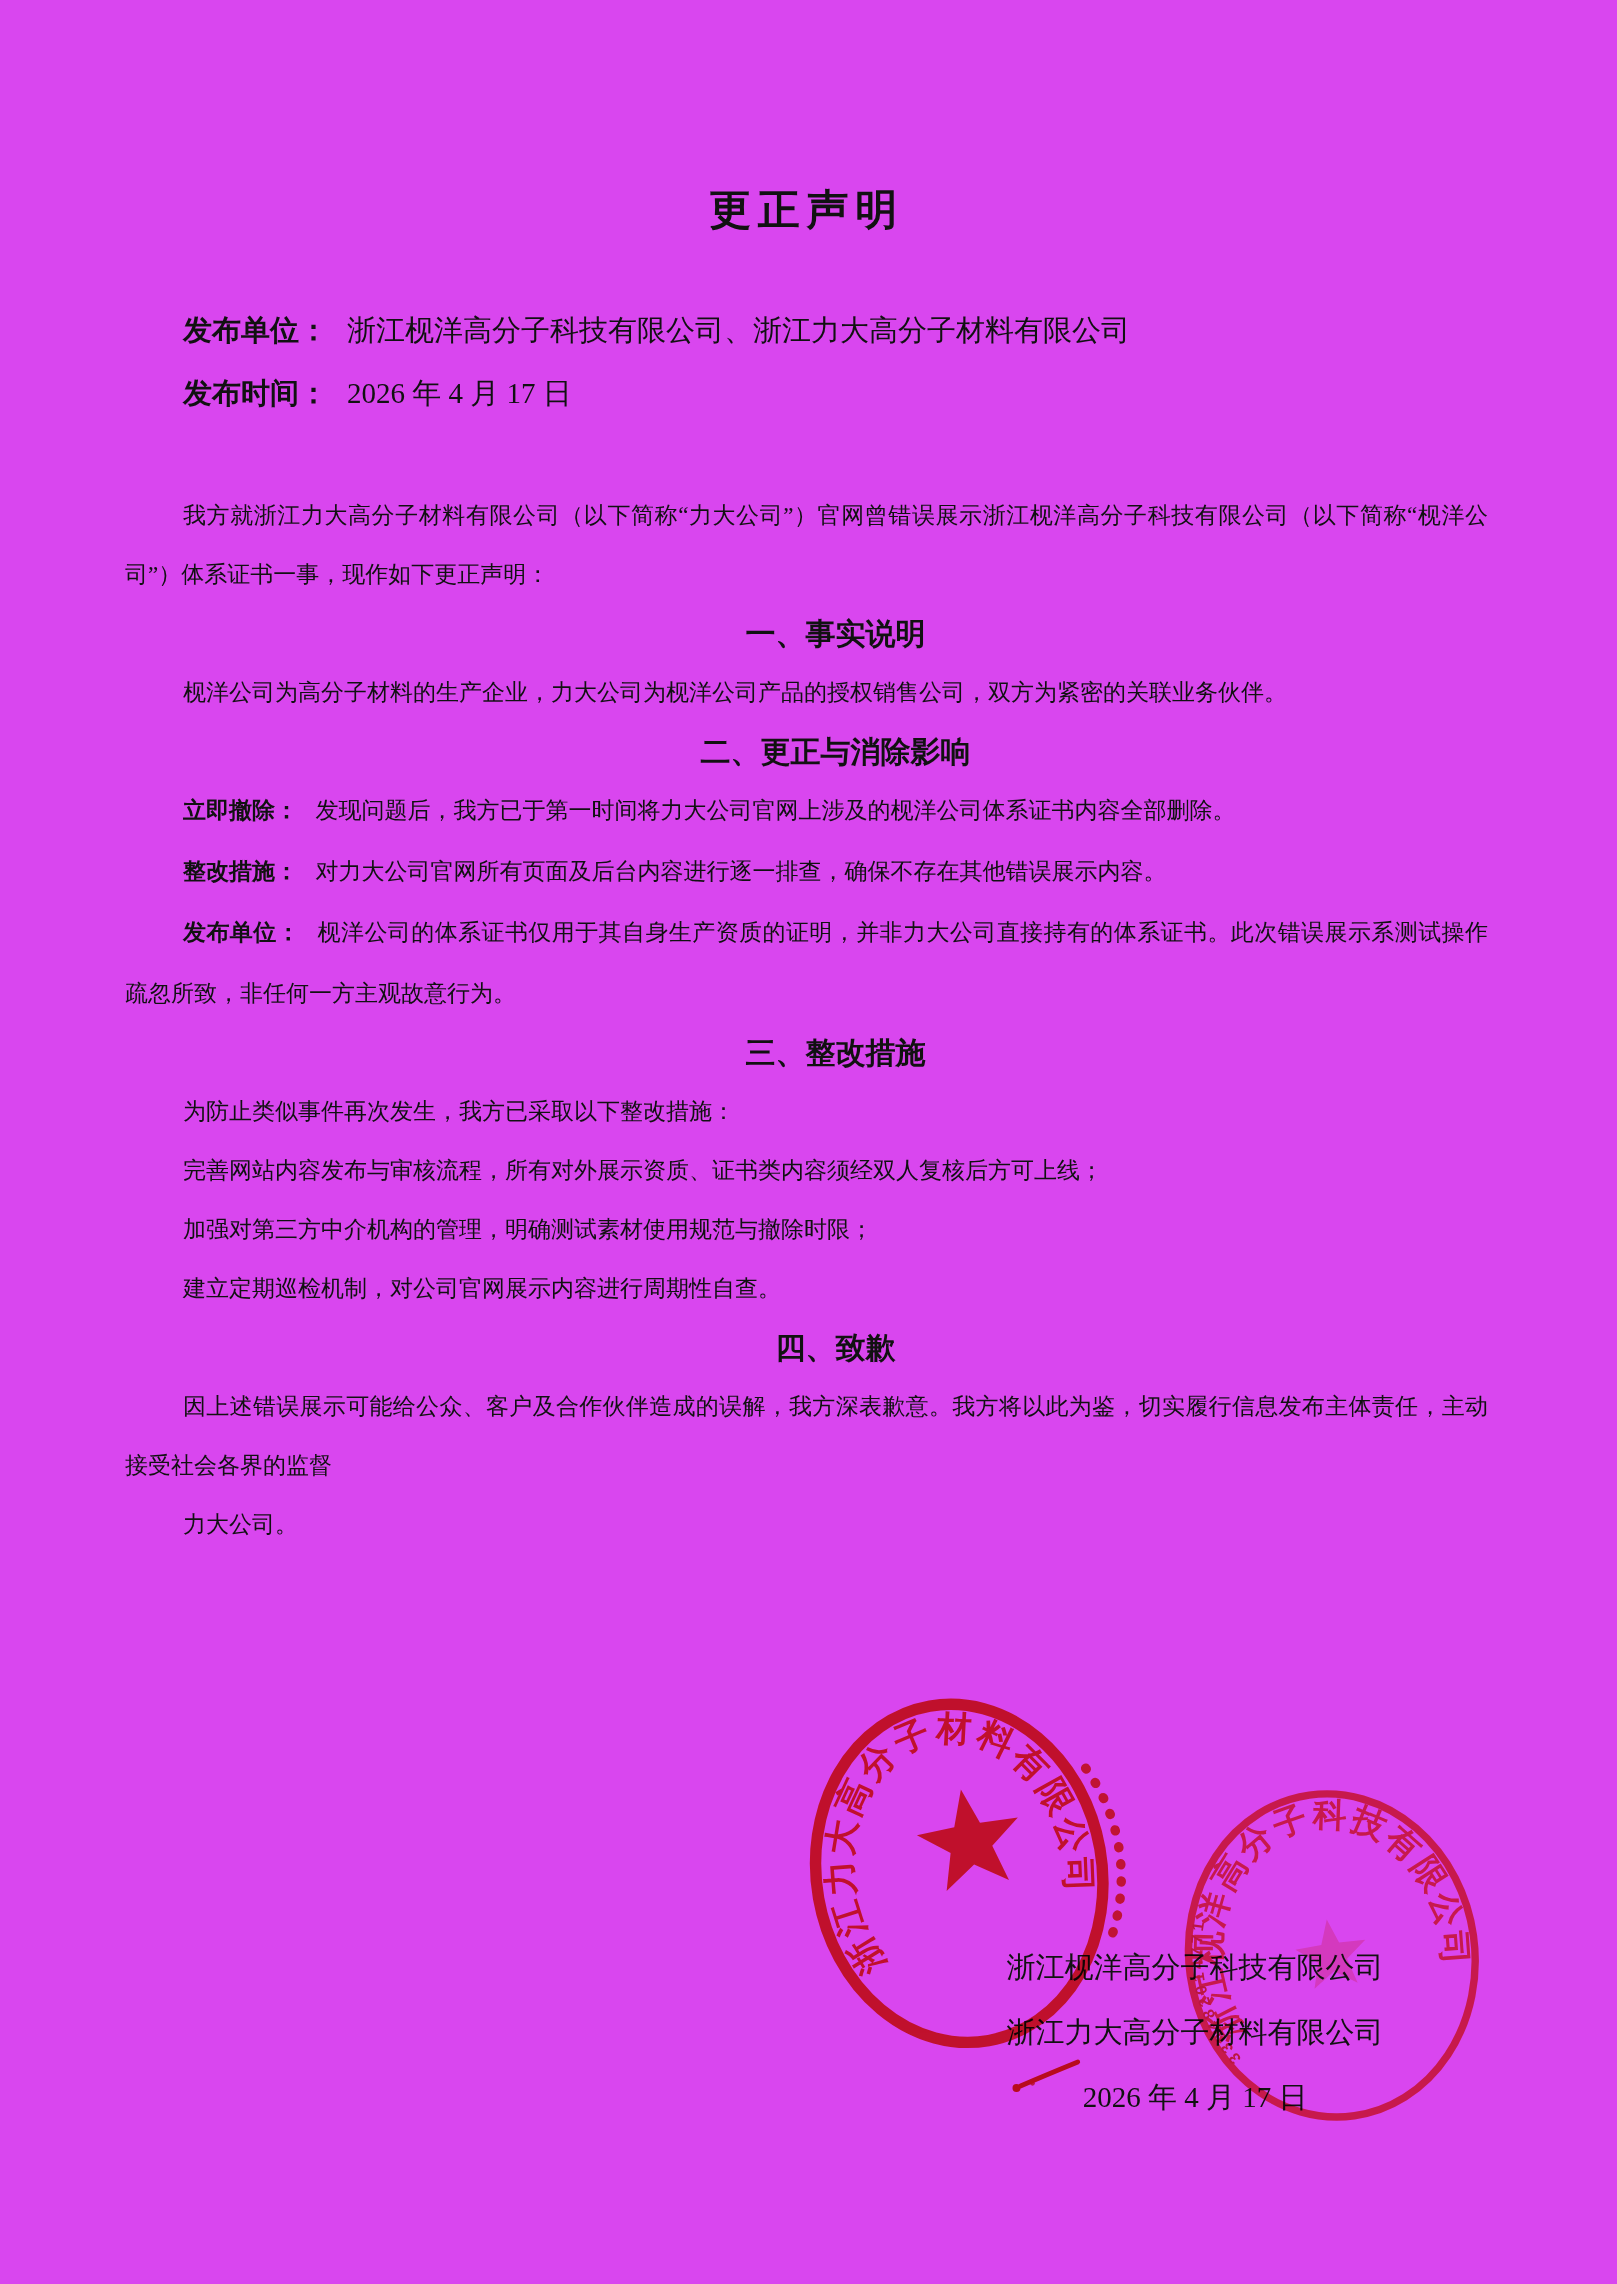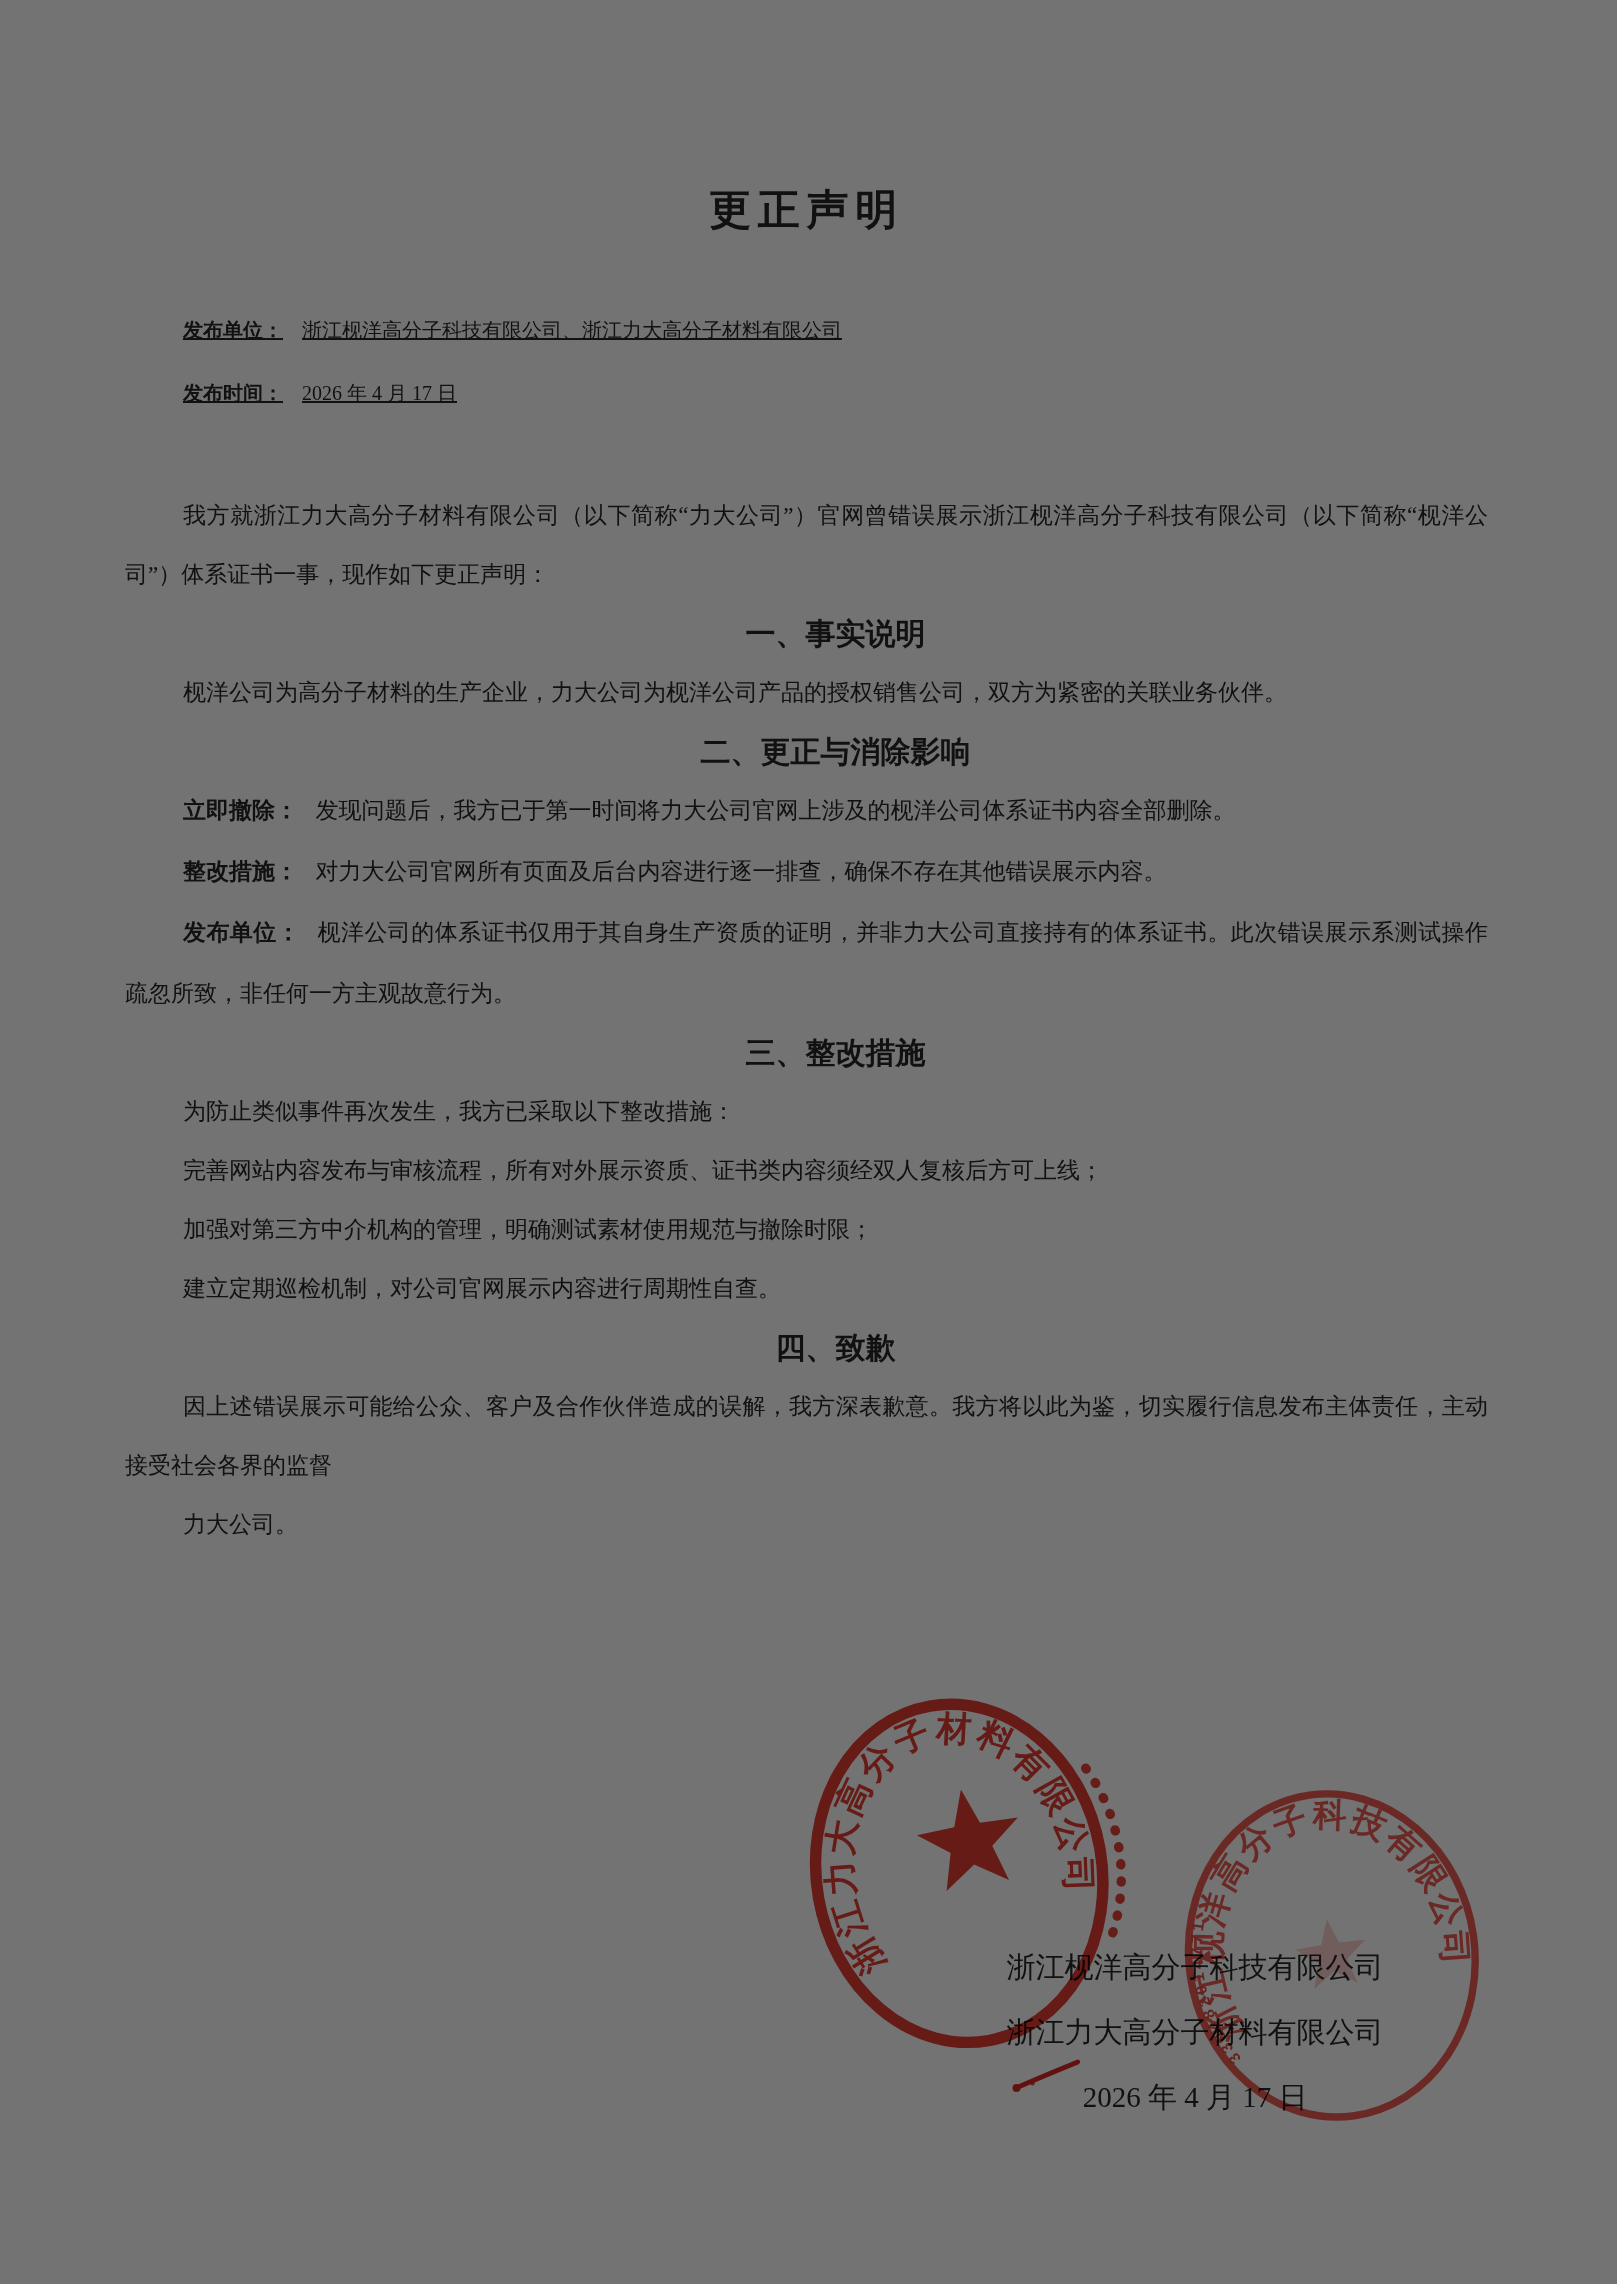--- a/index.html
+++ b/index.html
@@ -1,38 +1,38 @@
 <!DOCTYPE html>
 <html style="font-size:10.8px"><head>
 <meta charset="utf-8">
 <style>
   html,body{margin:0;padding:0;background:#ffffff;}
   #page{
     position:relative;
     width:1618px;height:2284px;
-    background:#737373;
+    background:#d946ef;
     font-family:"Liberation Serif","DejaVu Serif",serif;
     color:#111;
     overflow:hidden;
   }
   #content{
     position:absolute;left:0;top:0;right:0;
     padding:0 130px 0 125px;
   }
   .title{
     margin-top:183px;
     text-align:center;
     font-size:42px;
     font-weight:bold;
     letter-spacing:6.7px;
     line-height:54px;
     font-family:"Liberation Serif","DejaVu Serif",serif;
   }
   .meta{ margin-top:62px; }
-  .meta p{ margin:0; font-size:20px; line-height:63px; text-indent:58px;text-decoration:underline; }
+  .meta p{ margin:0; font-size:29px; line-height:63px; text-indent:58px; }
   .meta .lbl{
     font-weight:bold;
     font-family:"Liberation Sans","DejaVu Sans",sans-serif;
     margin-right:19px;
   }
   .bodytext{ margin-top:61px; }
   .bodytext p{
     margin:0;
     font-size:23px;
     line-height:59px;

